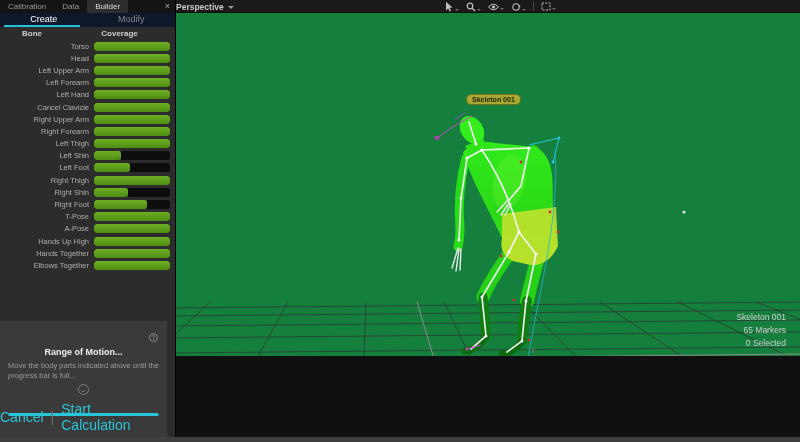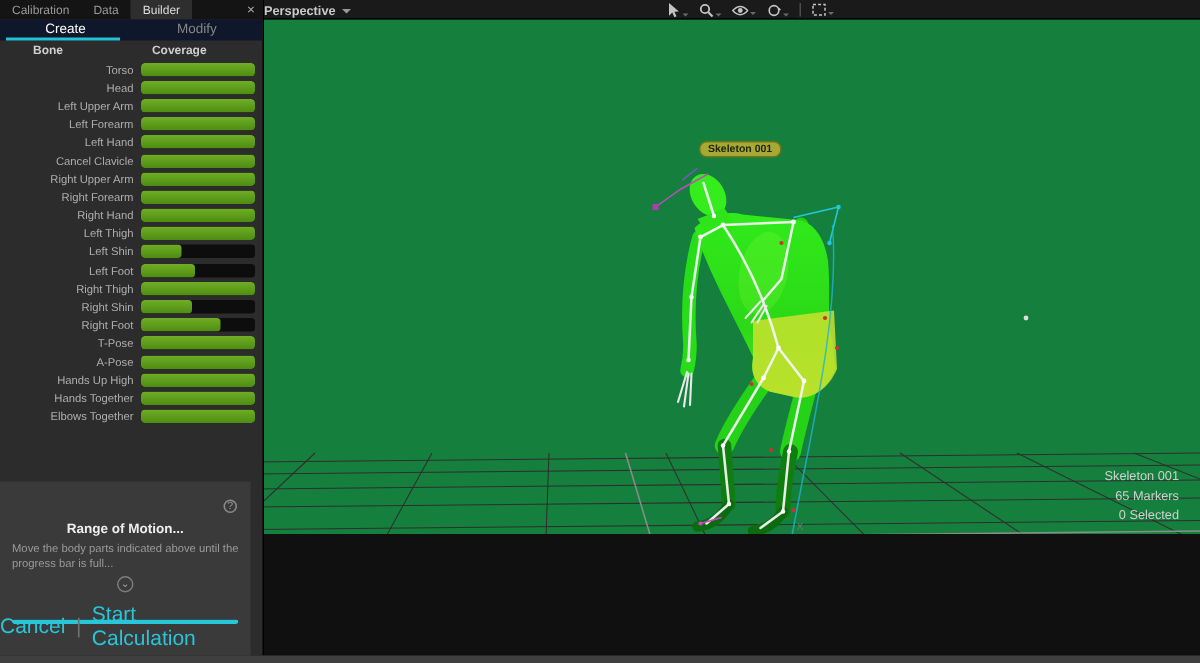--- a/index.html
+++ b/index.html
@@ -133,26 +133,20 @@
       </div>
     </div>
 
     <div class="row">
       <div class="lbl">Right Forearm</div>
       <div class="track">
         <div class="fill" style="width: 100%;"></div>
       </div>
     </div>
 
-    <div class="row">
-      <div class="lbl">Right Hand</div>
-      <div class="track">
-        <div class="fill" style="width: 100%;"></div>
-      </div>
-    </div>
 
     <div class="row">
       <div class="lbl">Left Thigh</div>
       <div class="track">
         <div class="fill" style="width: 100%;"></div>
       </div>
     </div>
 
     <div class="row">
       <div class="lbl">Left Shin</div>

